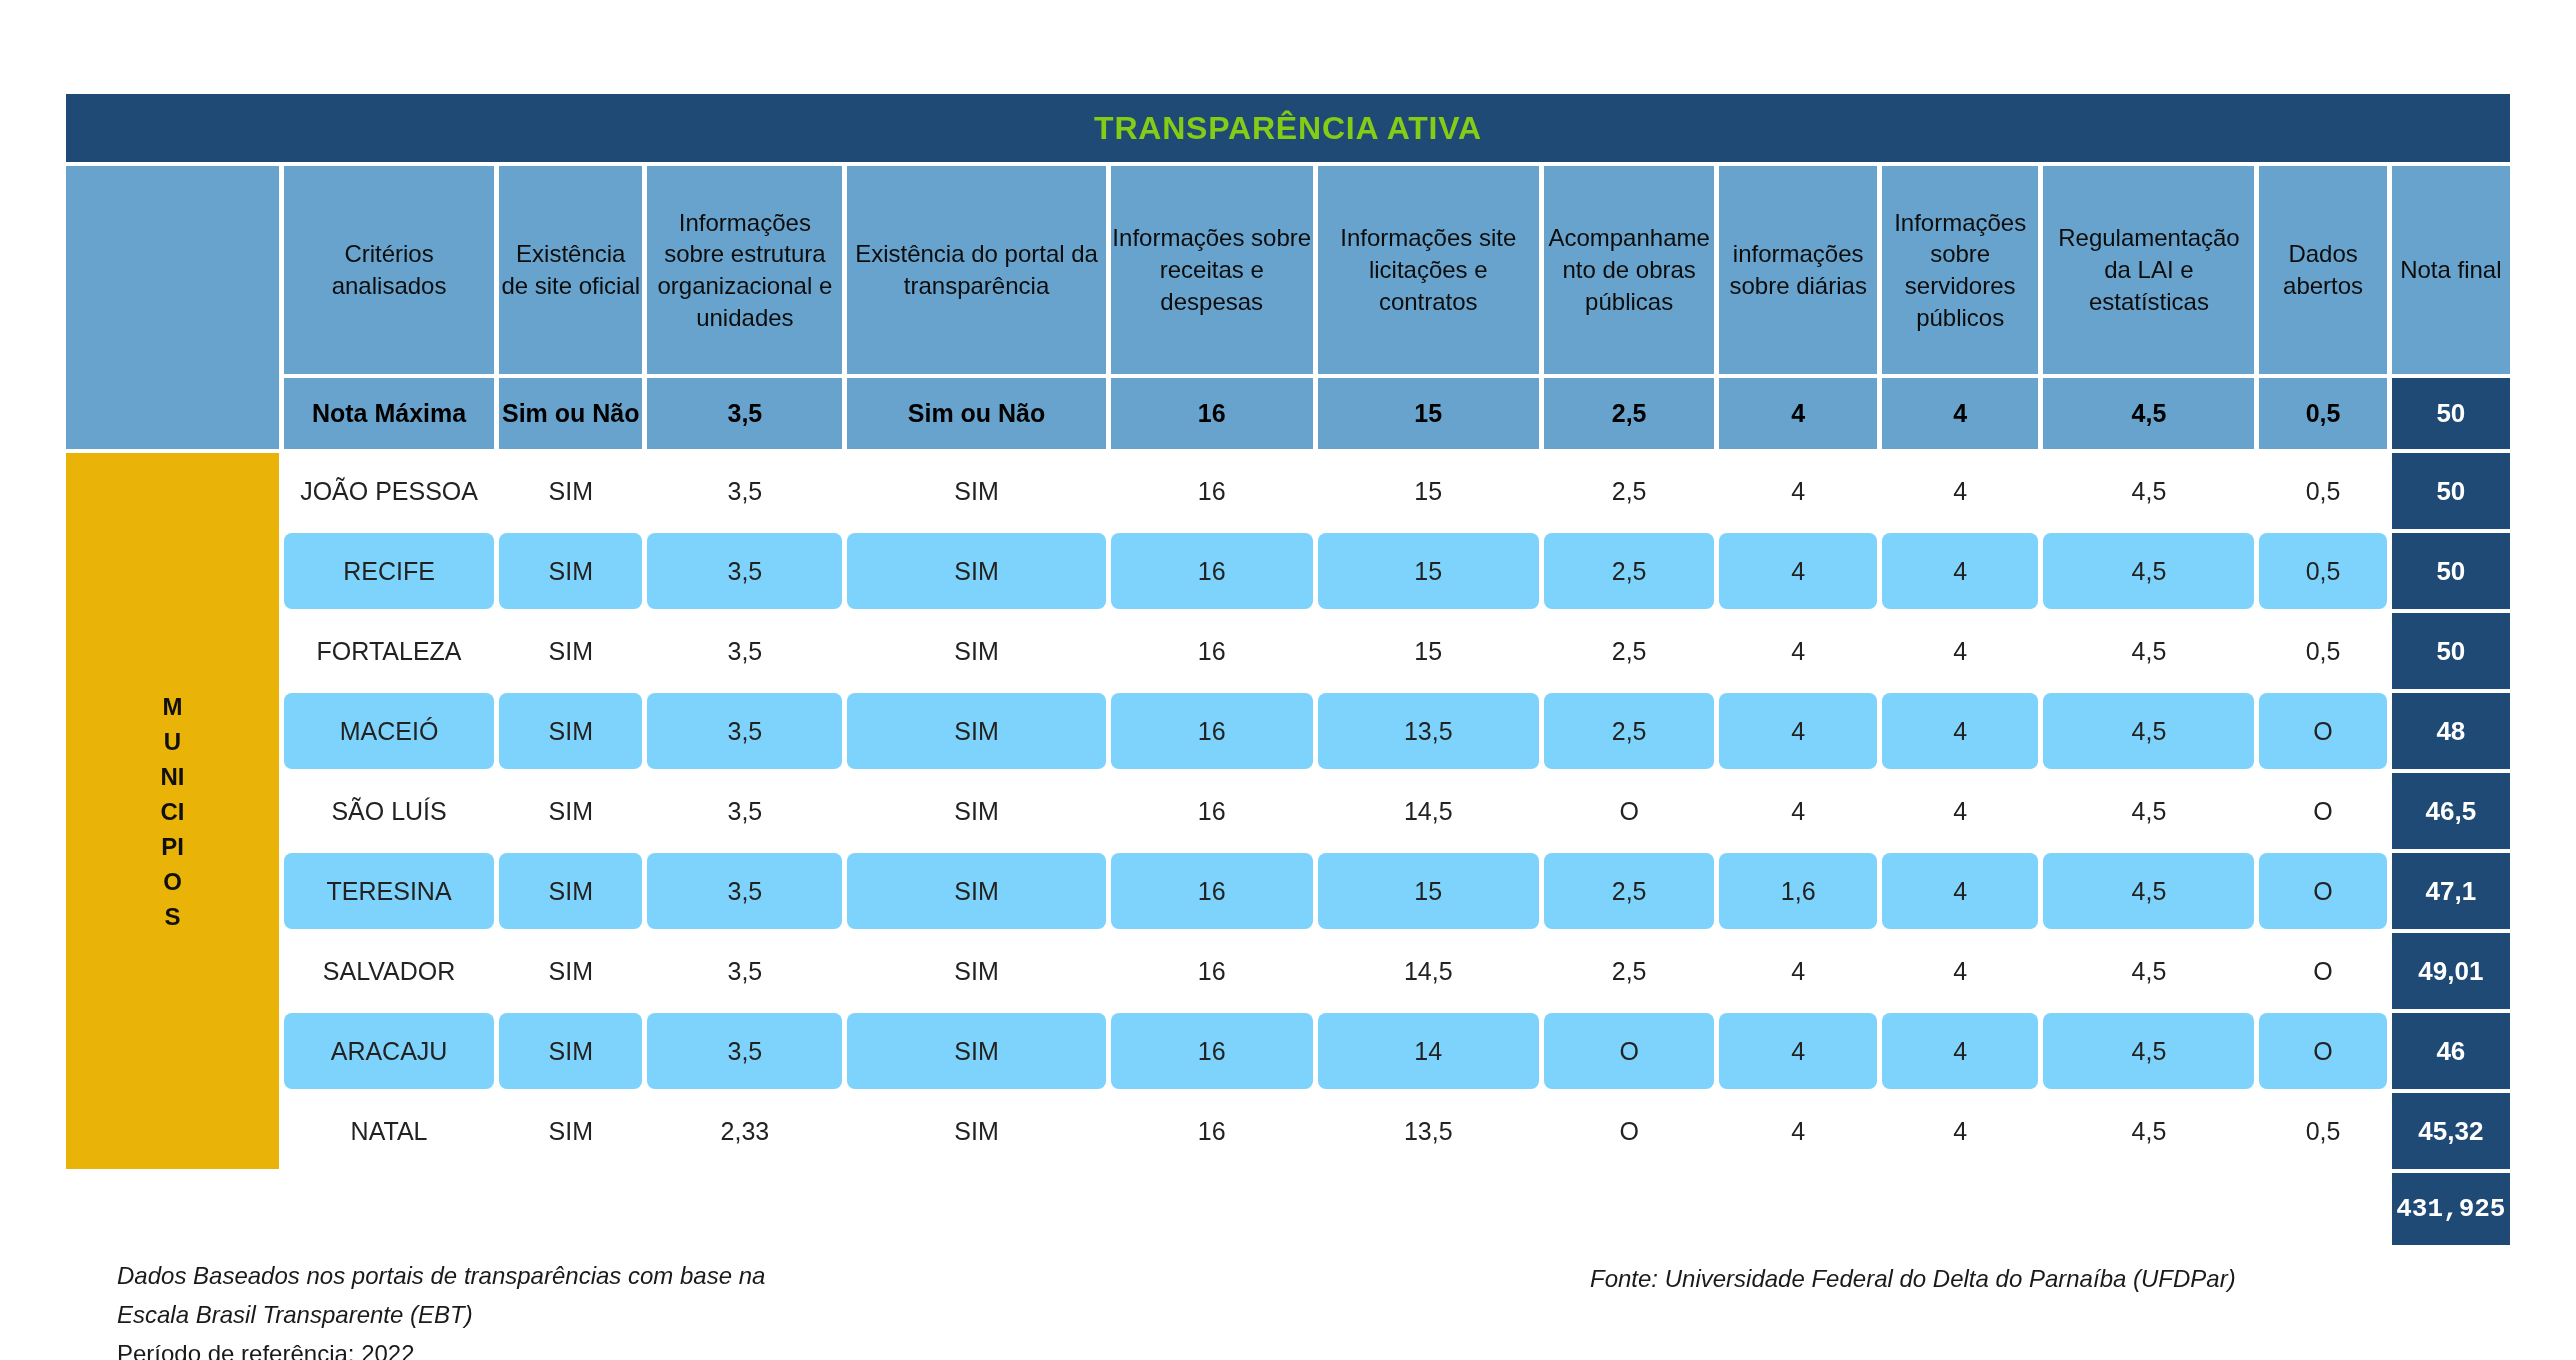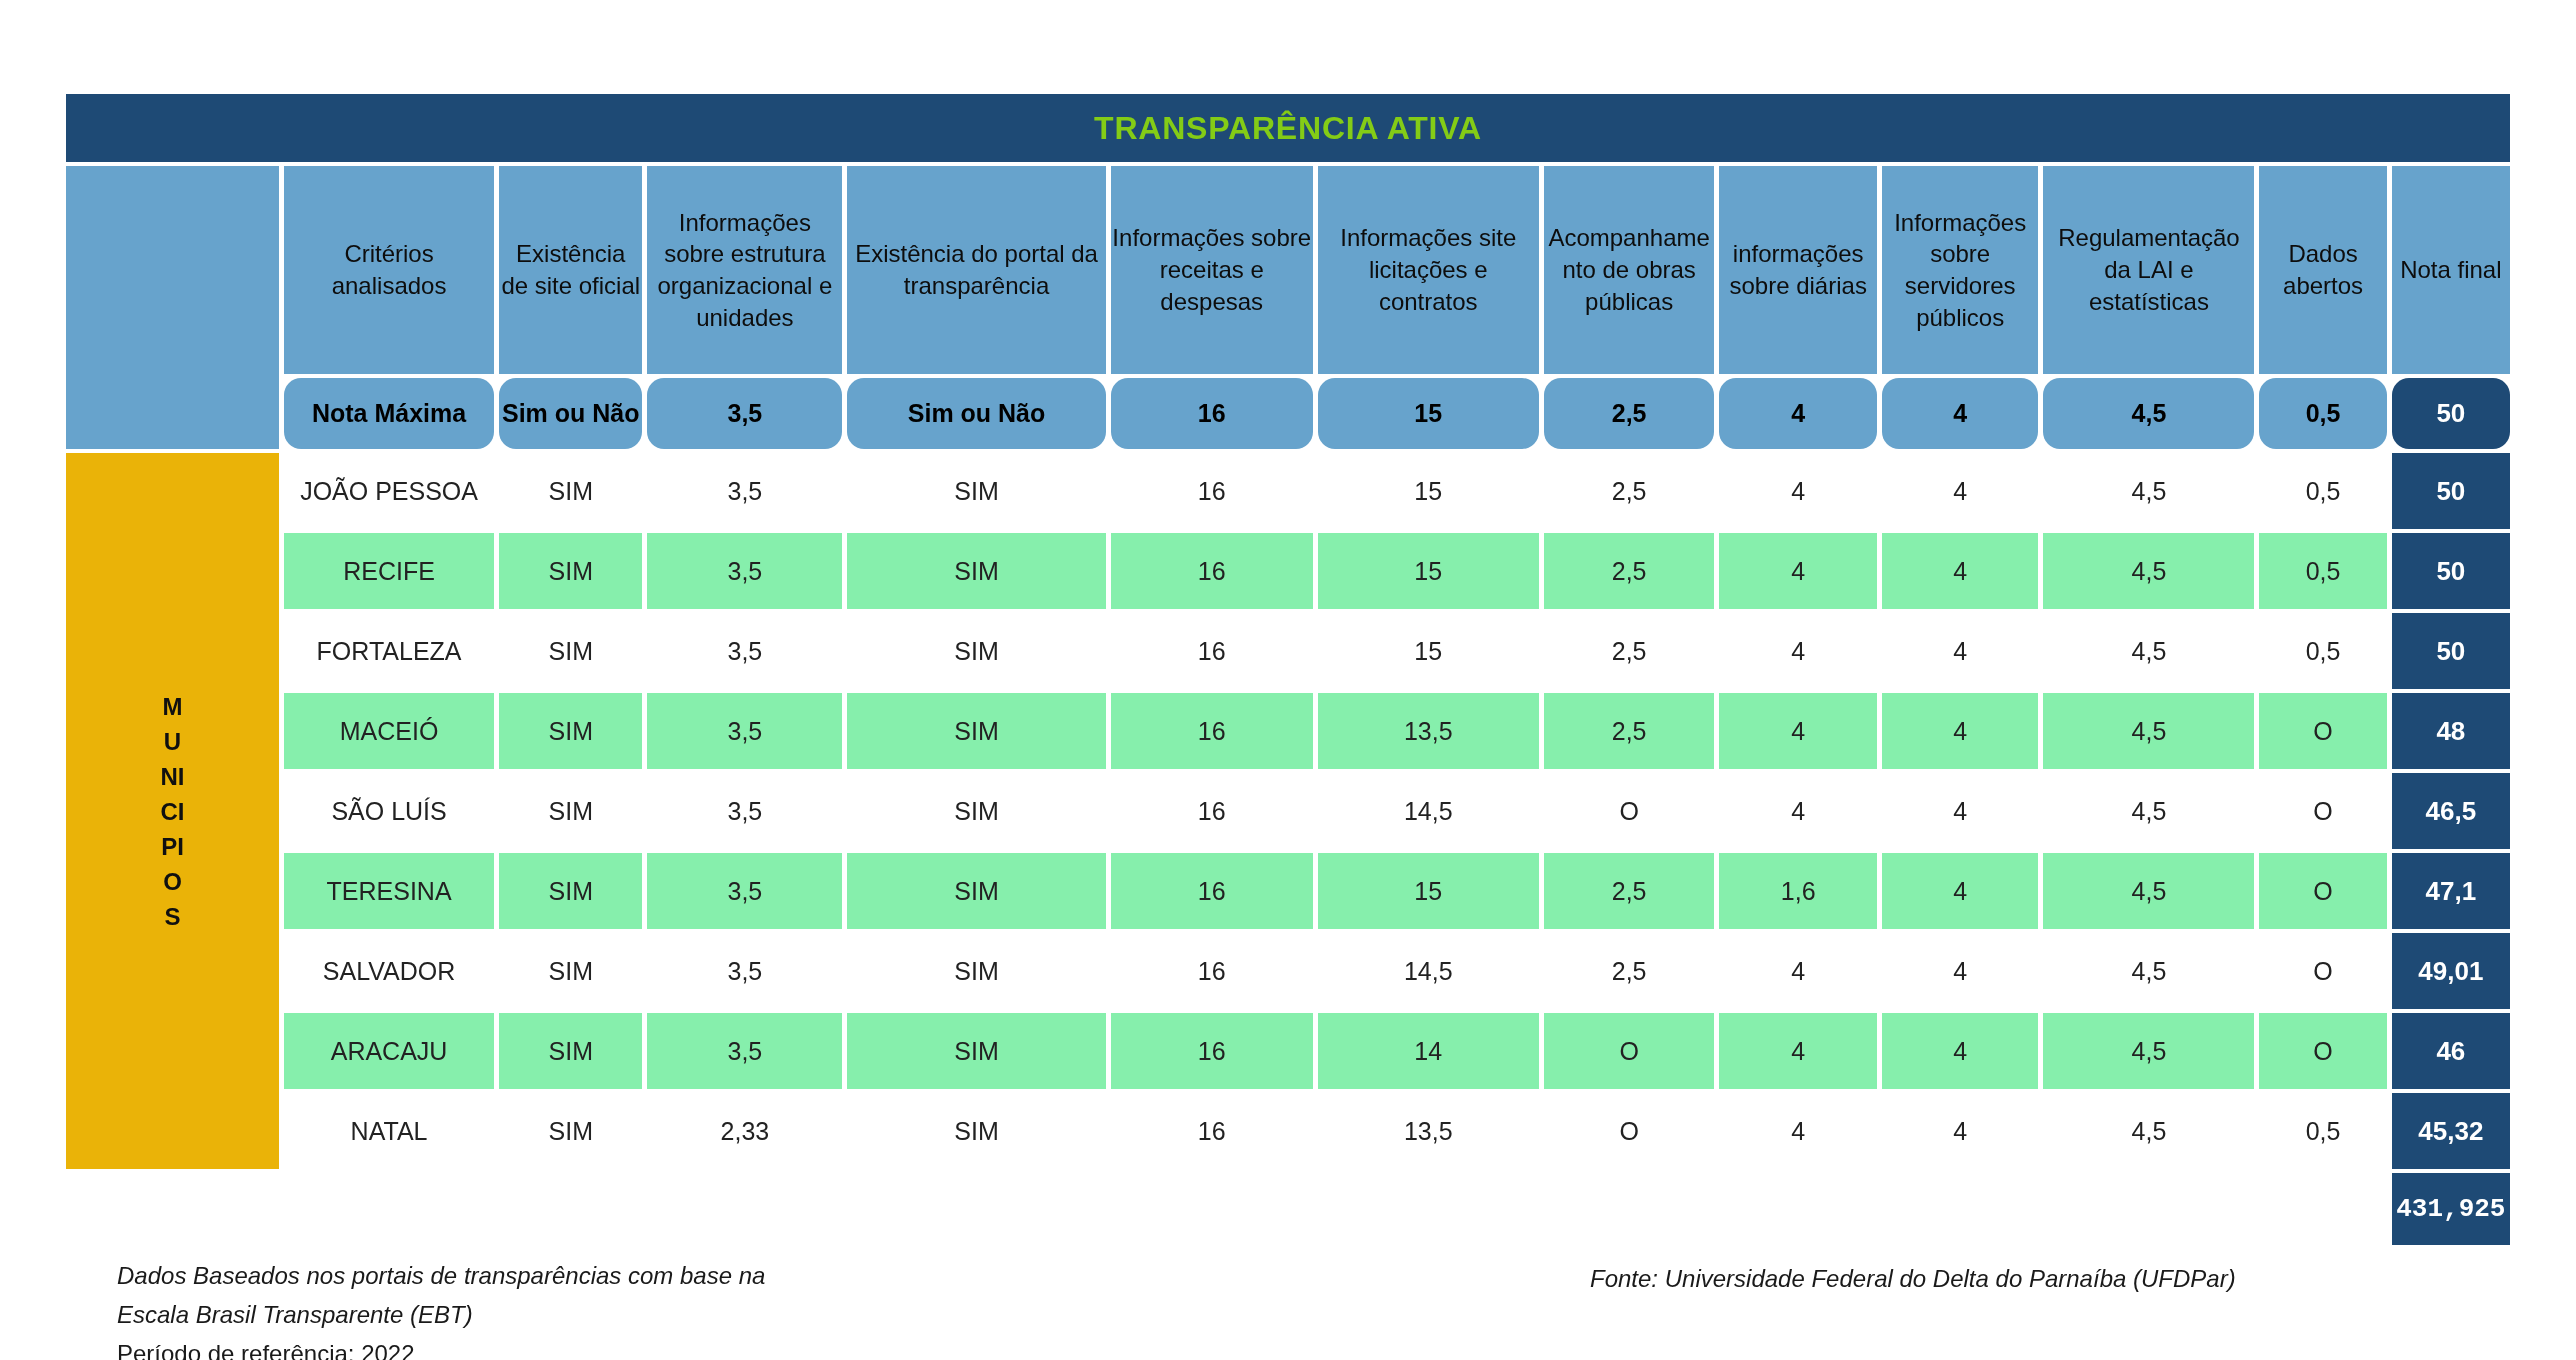--- a/index.html
+++ b/index.html
@@ -59,32 +59,31 @@
   tr.max-row { height: 71px; }
   tr.max-row td {
     background: #67A3CC;
     color: #000000;
     font-weight: bold;
     font-size: 25px;
     line-height: 1.25;
     padding: 1px;
     overflow-wrap: break-word;
     word-break: break-word;
-    border-radius: 17px;
   }
 
   
   tbody tr { height: 76px; }
   td.name, td.val {
     background: transparent;
     font-size: 25px;
     color: #222222;
     padding: 1.6px;
   }
-  tr.striped td.name, tr.striped td.val { background: #86efac; }
+  tr.striped td.name, tr.striped td.val { background: #7dd3fc; border-radius: 8px; }
 
   
   td.muni { background: #eab308; }
   .muni-v {
     width: 34px;
     margin: 0 auto;
     font-weight: bold;
     font-size: 24px;
     line-height: 35px;
     color: #101010;

